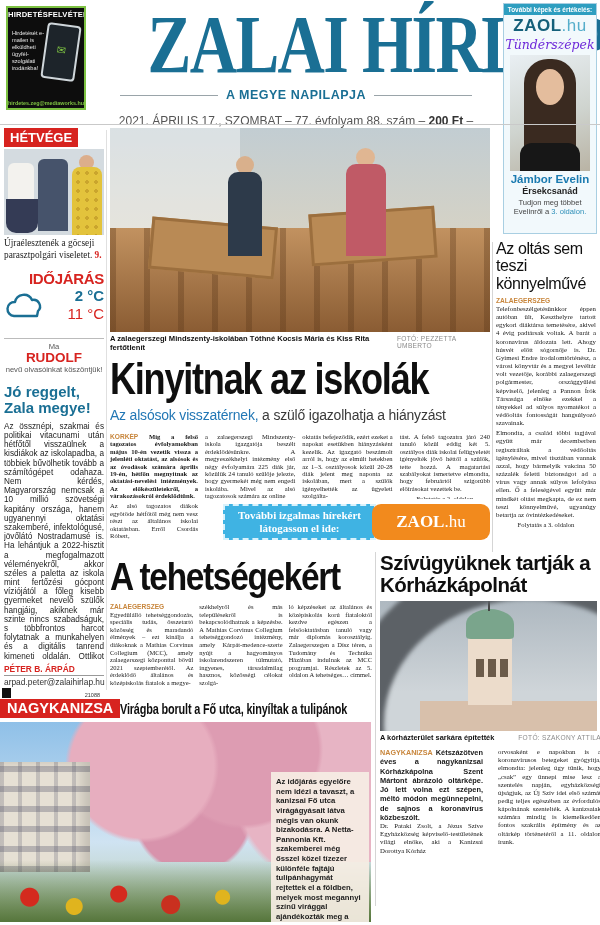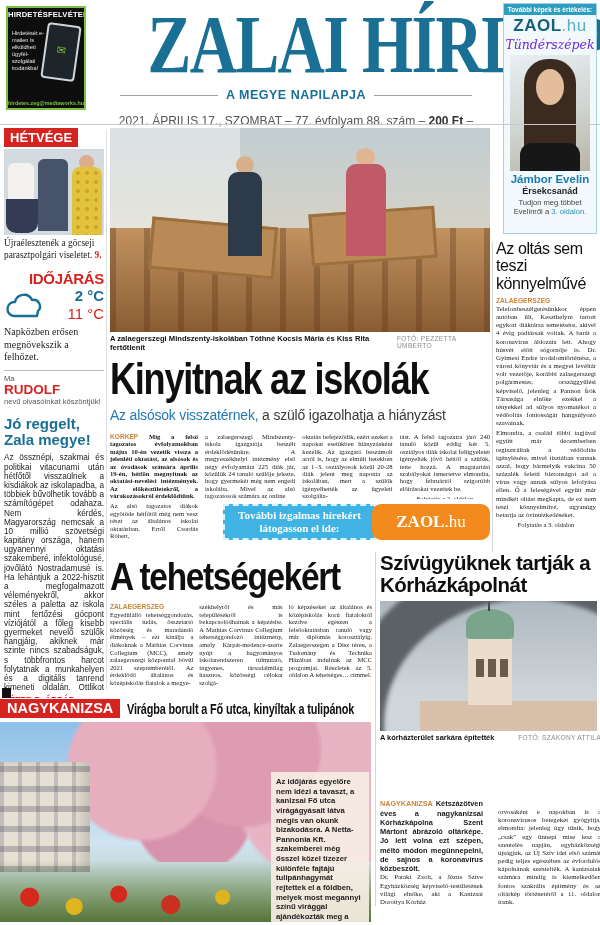--- a/index.html
+++ b/index.html
@@ -59,21 +59,21 @@
            background:radial-gradient(circle at 6px 6px,#caa52d 1.6px,transparent 2px) 0 0/9px 9px,#e3c33c;}
   .lr-lady-head{position:absolute;right:10px;top:6px;width:15px;height:15px;border-radius:50%;background:#dcae8c;}
   .lr-caption{font-size:9.3px;line-height:1.25;margin-top:3px;color:#1c1c1c;}
   .lr-caption .pg{color:#d7231f;font-weight:bold;}
   #weather{position:relative;margin-top:9px;min-height:62px;}
   .w-title{color:#d7231f;font-weight:bold;font-size:15px;text-align:right;letter-spacing:-.3px;}
   .w-icon{position:absolute;left:0;top:22px;}
   .w-low{color:#1a6f94;font-weight:bold;font-size:15px;text-align:right;line-height:1.2;}
   .w-high{color:#d7231f;font-weight:normal;font-size:15px;text-align:right;line-height:1.2;}
   .w-fc{font-size:10px;line-height:1.25;margin-top:3px;color:#1c1c1c;}
-  #nameday{border-top:1px solid #bbb;margin-top:6px;padding-top:3px;}
+  #nameday{border-top:1px solid #bbb;margin-top:6px;padding-top:3px;text-align:center;}
   .nd-label{font-size:7.6px;color:#555;}
   .nd-name{color:#d7231f;font-weight:bold;font-size:13.5px;line-height:1.05;}
   .nd-suffix{font-size:7.6px;color:#555;}
   #editorial{margin-top:10px;}
   .ed-title{color:#1a6f94;font-weight:bold;font-size:15px;line-height:1.05;}
   .ed-body{margin-top:6px;font-size:8.2px;line-height:1.12;color:#222;height:238px;overflow:hidden;}
   .ed-author{color:#d7231f;font-weight:bold;font-size:8.4px;margin-top:4px;}
   .ed-email{font-size:8.4px;color:#333;border-top:1px solid #999;margin-top:1px;padding-top:1px;}
   #barcode{margin-top:5px;text-align:right;}
   .bc-num{font-size:5.5px;color:#333;padding-right:4px;}
@@ -139,31 +139,31 @@
   .ch-headline{font-weight:bold;font-size:20.5px;line-height:1.05;letter-spacing:-.5px;color:#0f0f0f;}
   .ch-photo{margin-top:6px;width:217px;height:130px;position:relative;overflow:hidden;background:linear-gradient(#aeb8c0,#cfd5d9 70%);}
   .ch-tower{position:absolute;left:88px;top:34px;width:44px;height:70px;background:#ecdccb;}
   .ch-belfry{position:absolute;left:96px;top:58px;width:8px;height:18px;background:#6b5b4a;box-shadow:12px 0 0 #6b5b4a,24px 0 0 #6b5b4a;}
   .ch-dome{position:absolute;left:86px;top:8px;width:48px;height:30px;background:#7aa58c;border-radius:50% 50% 10% 10%;}
   .ch-cross{position:absolute;left:108px;top:-2px;width:2px;height:12px;background:#444;}
   .ch-roof{position:absolute;left:40px;top:100px;width:177px;height:30px;background:#d8c0ab;}
   .ch-ring{position:absolute;left:-40px;top:-46px;width:290px;height:250px;border:44px solid #5c6166;border-radius:50%;filter:blur(2px);}
   .ch-caprow{display:flex;justify-content:space-between;align-items:baseline;margin-top:2px;}
   .ch-cap{font-size:7.4px;font-weight:bold;}
-  .ch-cols{display:flex;gap:15px;margin-top:6px;height:158px;overflow:hidden;align-items:flex-end;}
+  .ch-cols{display:flex;gap:15px;margin-top:6px;height:158px;overflow:hidden;}
   .ch-col{flex:1;font-size:6.8px;line-height:1.2;color:#1a1a1a;}
   .ch-lead{font-family:"Liberation Sans",sans-serif;font-weight:bold;font-size:7.4px;line-height:1.25;margin:0 0 4px;}
   .ch-lead .tag{font-size:7.2px;}
   .ch-col p{margin:0;}
 
   
   #tulips-section{position:absolute;left:0;top:698px;width:371px;background:#fff;}
   .tu-bannerrow{display:flex;align-items:center;height:21px;}
   .tu-banner{background:#d7231f;color:#fff;font-weight:bold;font-size:14.5px;padding:1px 7px 2px;}
-  .tu-headline{margin-left:7px;height:18px;text-decoration:underline;}
+  .tu-headline{height:18px;text-decoration:underline;}
   .tu-headline .squeeze{transform:scaleX(.75);font-size:14.5px;font-weight:bold;letter-spacing:-.2px;color:#0f0f0f;}
   .tu-photo{margin-top:3px;width:371px;height:200px;position:relative;overflow:hidden;
             background:linear-gradient(#8fc0e8,#cfe3f2 60%,#b7c9a8);}
   .tu-tree{position:absolute;left:40px;top:-20px;width:340px;height:160px;
      background:radial-gradient(circle at 30% 40%,#e7aebf 0 28%,transparent 30%),
                 radial-gradient(circle at 60% 30%,#dd9cb2 0 32%,transparent 34%),
                 radial-gradient(circle at 85% 55%,#e7b4c4 0 30%,transparent 32%),
                 radial-gradient(circle at 45% 70%,#d893ac 0 26%,transparent 28%);}
   .tu-bldg{position:absolute;left:0;top:40px;width:90px;height:110px;background:#e6e0d4;
      box-shadow:inset -8px 0 12px rgba(0,0,0,.15);
@@ -226,21 +226,20 @@
     </div>
     <div class="lr-caption serif"><span>Újraélesztenék a göcseji parasztpolgári viseletet. </span><span class="pg">9.</span></div>
 
     <div id="weather">
       <div class="w-title">IDŐJÁRÁS</div>
       <svg class="w-icon" width="42" height="30" viewBox="0 0 42 30">
         <path d="M10 24 a7 7 0 0 1 1-14 a9 9 0 0 1 17-2 a6.5 6.5 0 0 1 6 11 l-1 5 z" fill="none" stroke="#1a6f94" stroke-width="2.4" stroke-linejoin="round"></path>
       </svg>
       <div class="w-low">2 °C</div>
       <div class="w-high">11 °C</div>
-      <div class="w-fc serif">Napközben erősen megnövekszik a felhőzet.</div>
     </div>
 
     <div id="nameday">
       <div class="nd-label">Ma</div>
       <div class="nd-name">RUDOLF</div>
       <div class="nd-suffix">nevű olvasóinkat köszöntjük!</div>
     </div>
 
     <div id="editorial">
       <div class="ed-title">Jó reggelt, Zala megye!</div>

